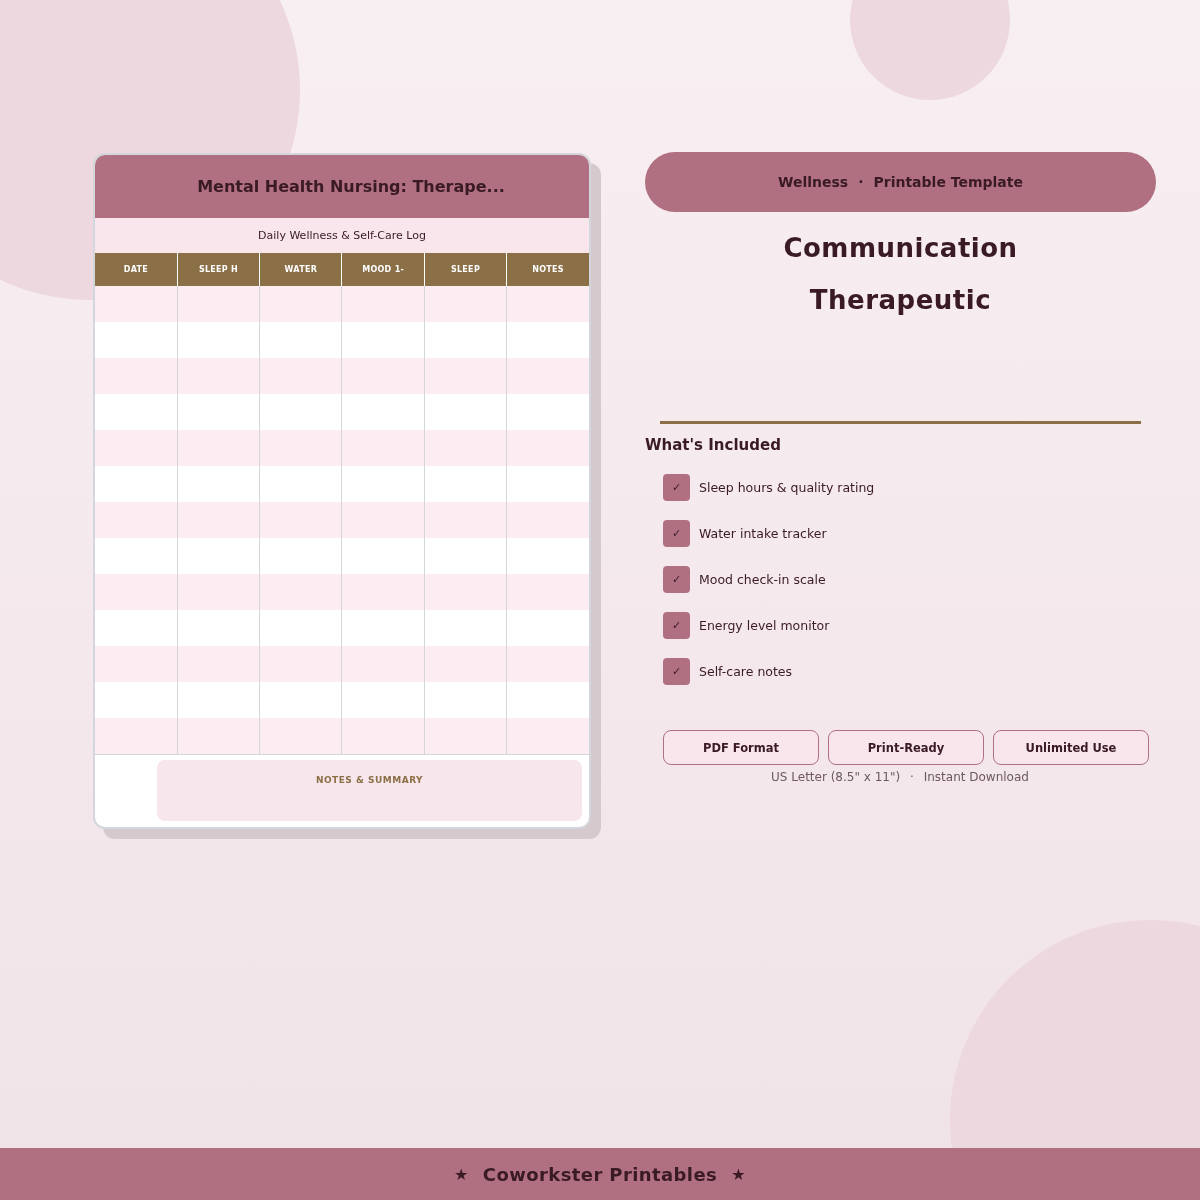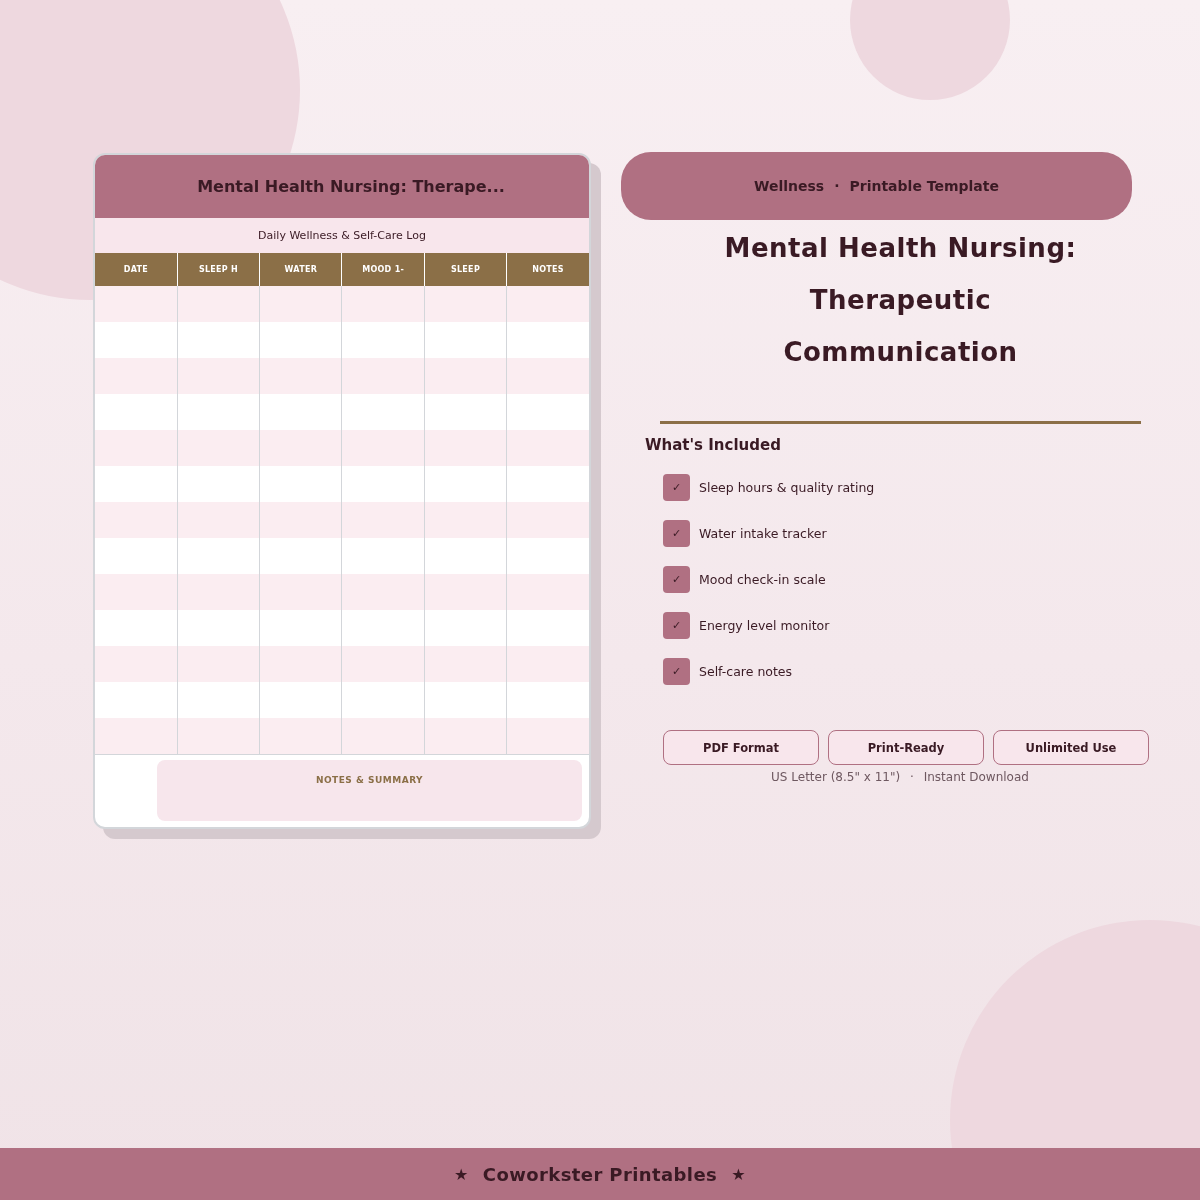--- a/index.html
+++ b/index.html
@@ -51,21 +51,21 @@
     table.log tbody tr:last-child td { border-bottom: 1px solid #d3d6da; }
     .notes-wrap { padding: 5px 7px 0 18px; margin-left: 44px; }
     .notes-box {
       height: 61px; background: #f7e6ec; border-radius: 8px;
       text-align: center; padding-top: 15px;
       font-size: 9px; font-weight: bold; color: #8b6f47; letter-spacing: 0.5px;
     }
 
     
     .pill {
-      position: absolute; left: 621px; top: 152px; width: 511px; height: 68px;
+      position: absolute; left: 645px; top: 152px; width: 511px; height: 60px;
       background: #b07082; border-radius: 30px;
       display: flex; align-items: center; justify-content: center;
       font-size: 14px; font-weight: bold; color: #3a1a24;
     }
     .pill .dot { margin: 0 10px; }
     .title-block {
       position: absolute; left: 645px; top: 222px; width: 511px;
       text-align: center;
     }
     .title-line {
@@ -249,23 +249,22 @@
   </div>
 </div>
 
 <div class="pill">
   <span>Wellness</span>
   <span class="dot">·</span>
   <span>Printable Template</span>
 </div>
 
 <div class="title-block">
-  <div class="title-line">Mental Health Nursing:</div>
+  <div class="title-line">Communication</div>
   <div class="title-line">Therapeutic</div>
-  <div class="title-line">Communication</div>
 </div>
 
 <div class="divider"></div>
 <div class="included-title">What's Included</div>
 
 <div class="checklist">
   <div class="check-item">
     <span class="check-box">✓</span>
     <span class="check-label">Sleep hours &amp; quality rating</span>
   </div>

